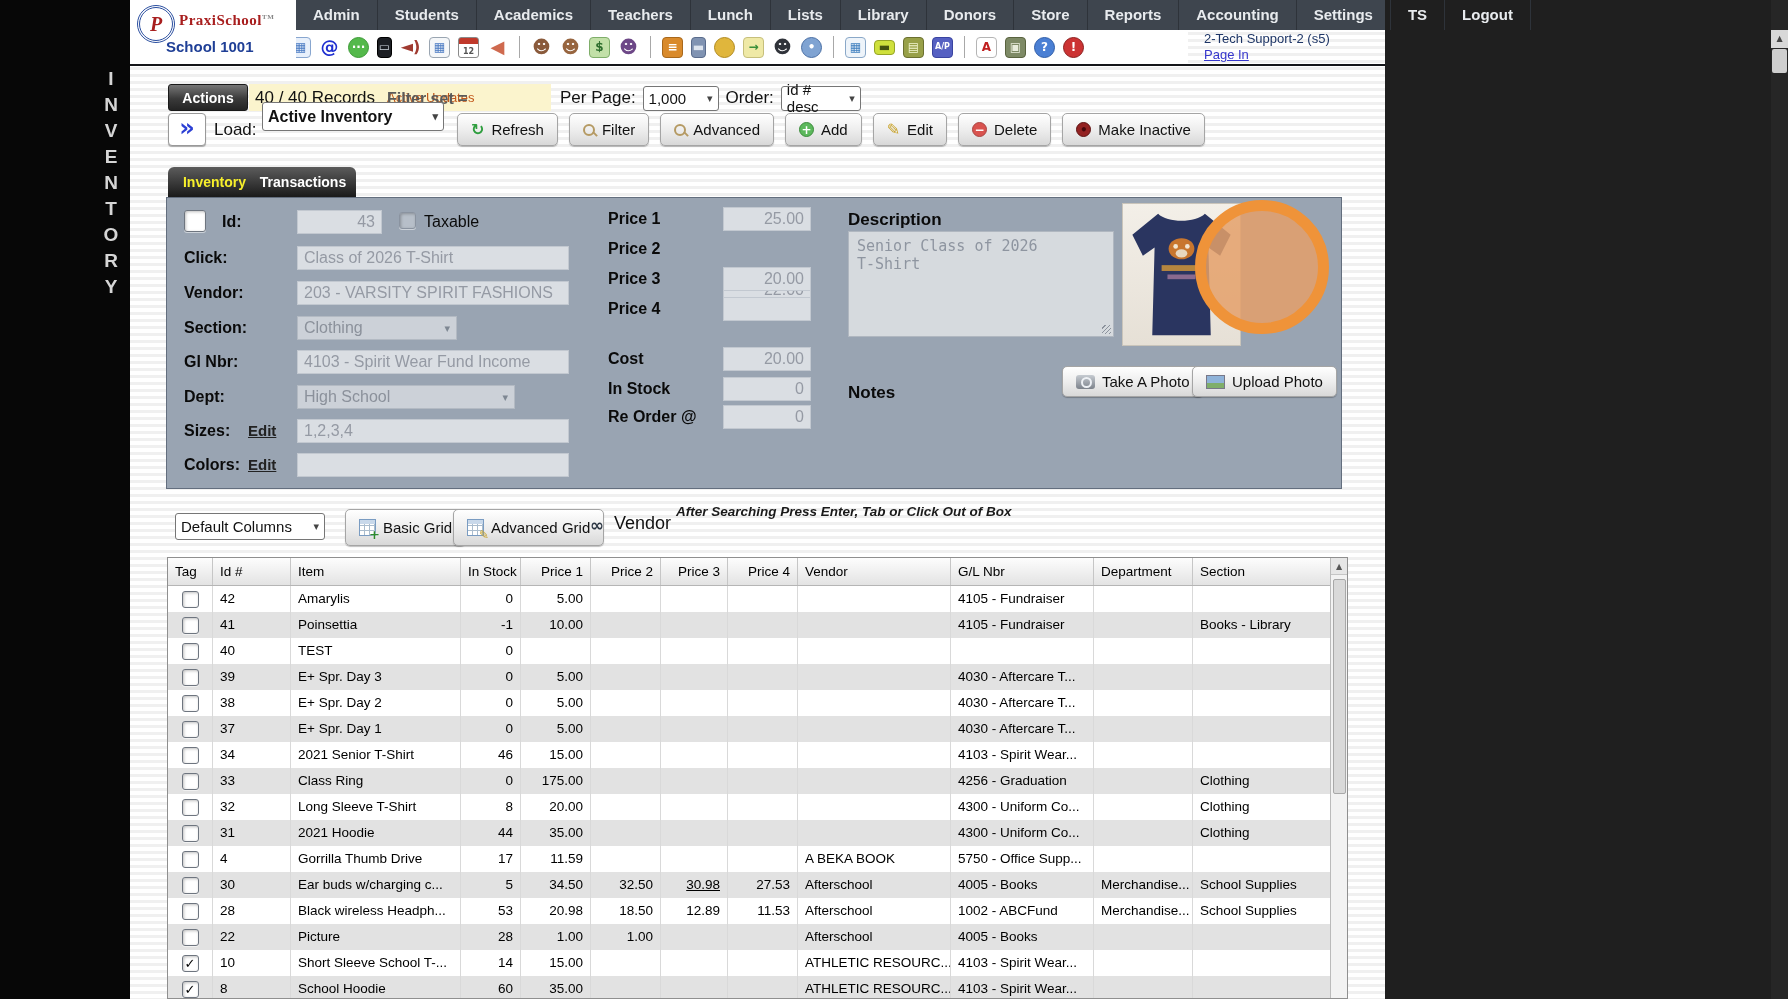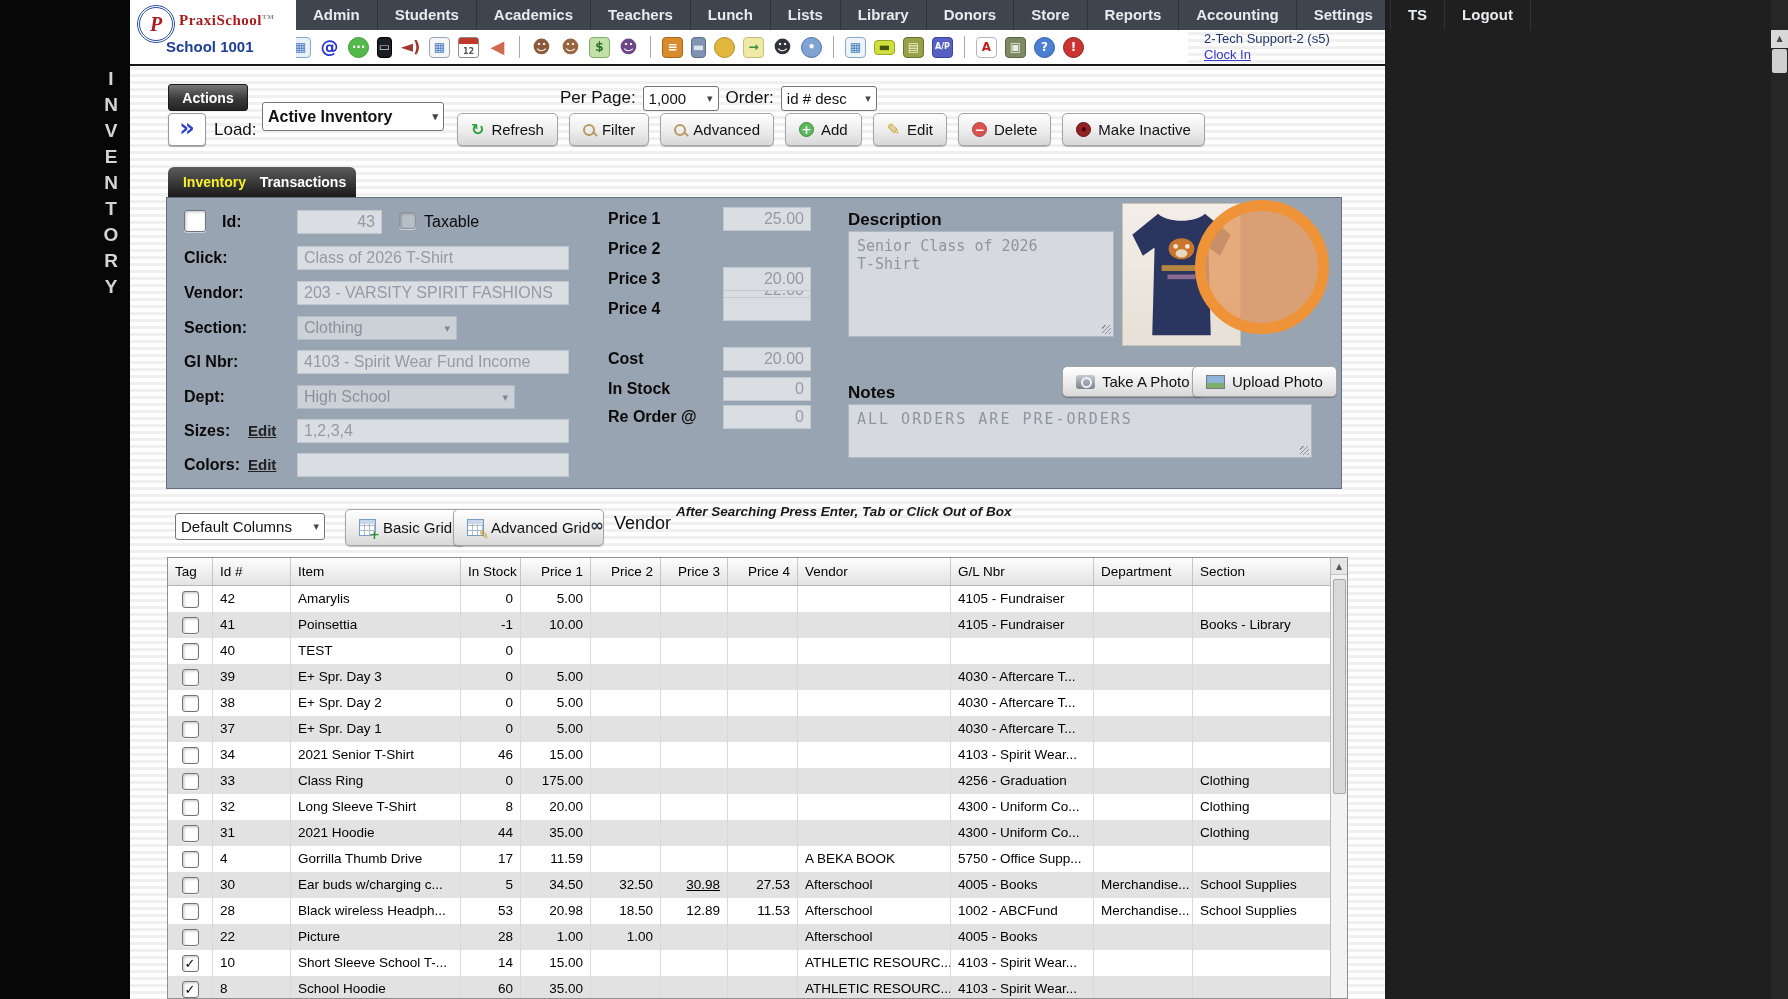--- a/index.html
+++ b/index.html
@@ -236,33 +236,40 @@
       <span class="ticon " style="color: rgb(242, 245, 208); background: rgb(152, 160, 72); border: 1px solid rgb(107, 112, 48);">▤</span>
       <span class="ticon txt" style="color: rgb(255, 255, 255); background: rgb(85, 96, 194); border: 1px solid rgb(58, 68, 160);">A/P</span>
       <span class="tsep"></span>
       <span class="ticon " style="color: rgb(192, 32, 32); background: rgb(255, 255, 255); border: 1px solid rgb(181, 181, 181);">A</span>
       <span class="ticon " style="color: rgb(232, 236, 220); background: rgb(126, 138, 102); border: 1px solid rgb(89, 99, 63);">▣</span>
       <span class="ticon circle" style="color: rgb(255, 255, 255); background: rgb(74, 127, 212); border: 1px solid rgb(47, 93, 168);">?</span>
       <span class="ticon circle" style="color: rgb(255, 255, 255); background: rgb(204, 51, 51); border: 1px solid rgb(140, 31, 31);">!</span>
     </div>
   <div class="user-info">
     <div class="user-name">2-Tech Support-2 (s5)</div>
-    <div class="clock-in">Clock In</div>
+    <div class="clock-in">Page In</div>
   </div>
   <div class="top-divider"></div>
 
   <div class="actions-btn">Actions</div>
+  <div class="yellow-strip">
+    <span class="records-count">40 / 40 Records</span>
+    <span class="filter-set">
+      <span class="flabel">Filter set =</span>
+      <span class="fvalue">Active Updates</span>
+    </span>
+  </div>
   <div class="pp-group">
     <span class="pp-label">Per Page:</span>
     <div class="fake-select" style="width:76px">
       <span>1,000</span>
       <span class="arrow">▾</span>
     </div>
     <span class="pp-label">Order:</span>
-    <div class="fake-select" style="width:96px">
+    <div class="fake-select" style="width:80px">
       <span>id # desc</span>
       <span class="arrow">▾</span>
     </div>
   </div>
 
   <div class="chev-btn">»</div>
   <span class="load-label">Load:</span>
   <div class="fake-select load-select">
     <span>Active Inventory</span>
     <span class="arrow">▾</span>
@@ -350,21 +357,20 @@
   <input class="finput num" style="left: 723px; top: 347px; width: 88px; z-index: 3;" readonly="" value="20.00">
   <span class="flabel" style="left:608px;top:380px;z-index:3">In Stock</span>
   <input class="finput num" style="left: 723px; top: 377px; width: 88px; z-index: 3;" readonly="" value="0">
   <span class="flabel" style="left:608px;top:408px;z-index:3">Re Order @</span>
   <input class="finput num" style="left: 723px; top: 405px; width: 88px; z-index: 3;" readonly="" value="0">
 
   <span class="flabel" style="left:848px;top:210px;font-size:17px;z-index:3">Description</span>
   <div class="textbox" style="left:848px;top:231px;width:266px;height:106px;z-index:3">Senior Class of 2026
 T-Shirt<div class="rz"></div></div>
   <span class="flabel" style="left:848px;top:383px;font-size:17px;z-index:3">Notes</span>
-  <div class="textbox" style="left:848px;top:404px;width:464px;height:54px;letter-spacing:2px;z-index:3">ALL ORDERS ARE PRE-ORDERS<div class="rz"></div></div>
 
   <div class="photo">
     <svg width="117" height="141" viewBox="0 0 100 120">
       <path d="M30 8 C38 16 62 16 70 8 L92 26 L83 44 L73 37 L75 112 L25 112 L27 37 L17 44 L8 26 Z" fill="#2a3560"></path>
       <ellipse cx="50" cy="38" rx="11" ry="9" fill="#c8762e"></ellipse>
       <circle cx="45" cy="36" r="2" fill="#f2e6d2"></circle>
         <circle cx="55" cy="36" r="2" fill="#f2e6d2"></circle>
       <ellipse cx="50" cy="42" rx="5" ry="3.5" fill="#e8d8c0"></ellipse>
       <rect x="33" y="52" width="34" height="5" fill="#b5863f"></rect>
       <rect x="38" y="60" width="24" height="4" fill="#8a6a8f"></rect>

